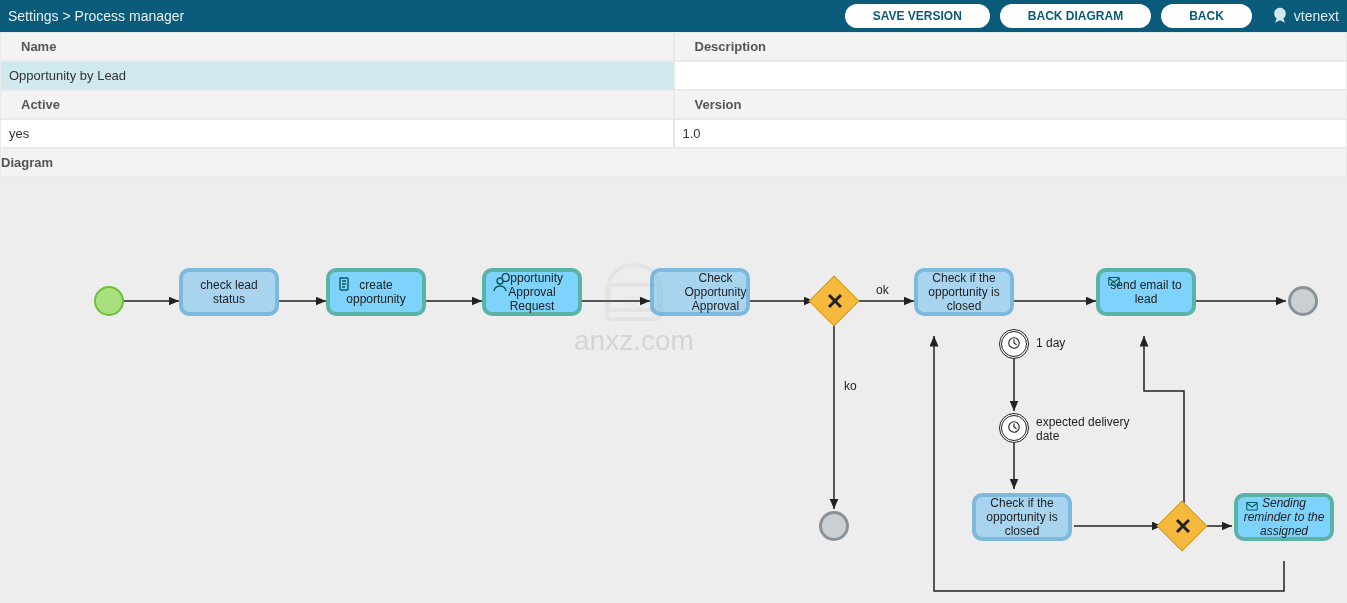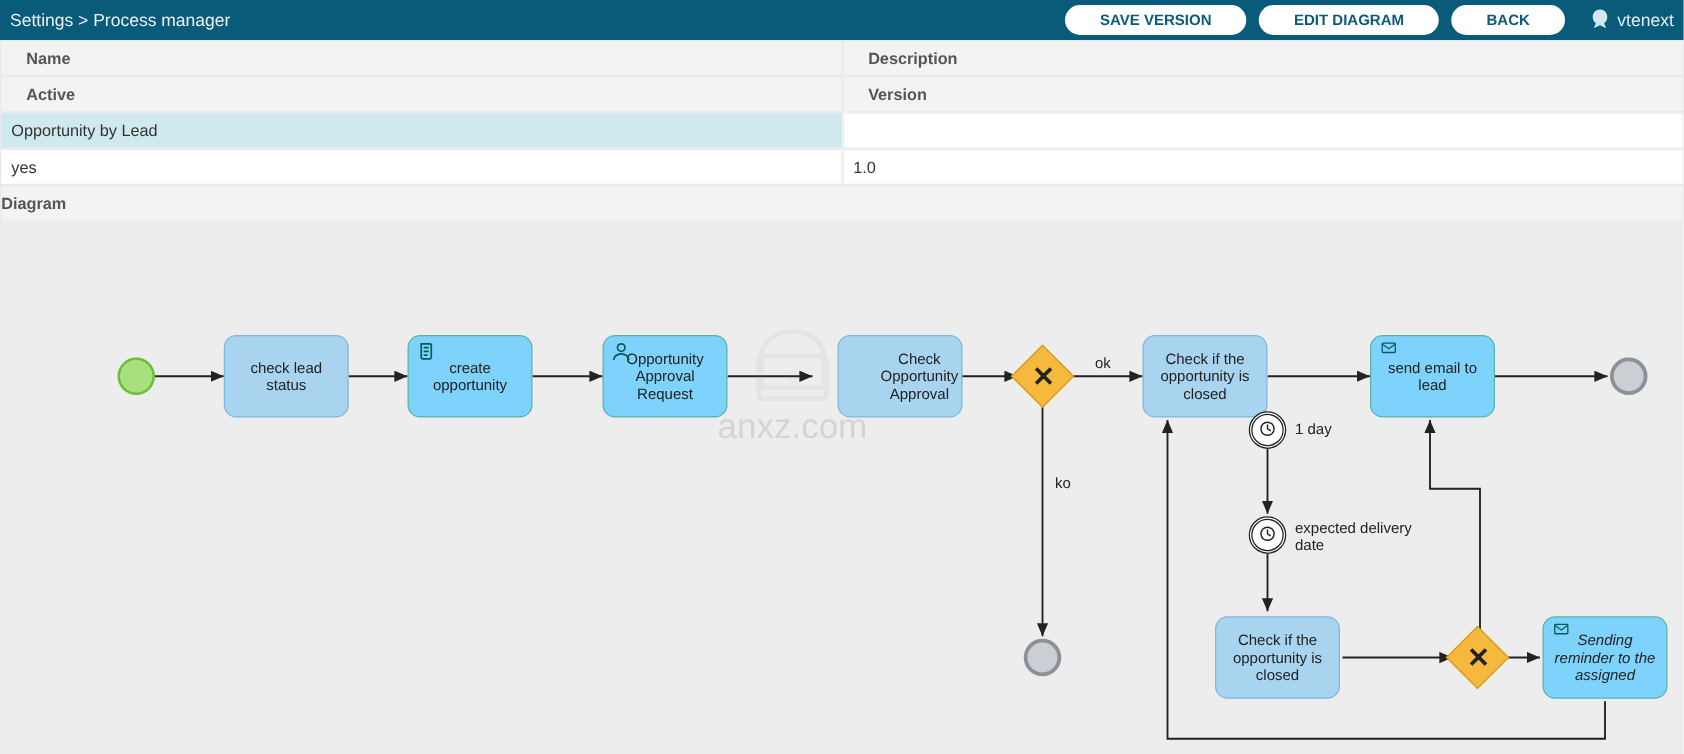--- a/index.html
+++ b/index.html
@@ -19,21 +19,21 @@
   .details-cell { flex: 1; border: 1px solid #e9e9e9; }
   .label-row .details-cell { background: #f3f3f3; font-weight: bold; color: #555; padding: 6px 20px; }
   .value-row .details-cell { background: #fff; padding: 6px 8px; color: #333; }
   .highlight { background: #cfe9ee !important; }
   .section-header { background: #f3f3f3; font-weight: bold; color: #555; padding: 6px 0; border: 1px solid #e9e9e9; }
 
   
   .diagram-wrap { background: #ededed; padding: 14px; min-height: 430px; position: relative; }
   .canvas { position: relative; width: 100%; height: 410px; }
   .node { position: absolute; display: flex; align-items: center; justify-content: center; text-align: center; font-size: 12px; color: #222; }
-  .task { width: 100px; height: 66px; border-radius: 10px; border: 1px solid #c2410c; padding: 4px; }
+  .task { width: 100px; height: 48px; border-radius: 10px; border: 4px solid #c2410c; padding: 4px; }
   .task-blue { background: #a9d4f0; border-color: #7db8dd; }
   .task-teal { background: #7dd3fc; border-color: #5bb3a6; }
   .task-icon { position: absolute; top: 4px; left: 6px; width: 16px; height: 16px; }
   .event { width: 30px; height: 30px; border-radius: 50%; }
   .start-event { background: #a8e07e; border: 2px solid #6bbf3b; }
   .end-event { background: #c9cfd2; border: 3px solid #8a9298; }
   .gateway { width: 36px; height: 36px; background: #f5b93d; border: 1px solid #d49a1e; transform: rotate(45deg); }
   .gateway-x { position: absolute; transform: rotate(-45deg); font-size: 22px; font-weight: bold; color: #222; left: 9px; top: 4px; }
   .timer { width: 30px; height: 30px; border-radius: 50%; background: #fff; border: 3px double #222; display:flex; align-items:center; justify-content:center; }
   .timer-inner { font-size: 14px; }
@@ -43,45 +43,45 @@
   .watermark { position: absolute; left: 560px; top: 64px; opacity: 0.18; font-size: 28px; color: #666; display:flex; flex-direction:column; align-items:center; pointer-events:none; }
   .watermark svg { opacity:0.5; }
 </style>
 </head>
 <body>
 
 <div class="header-bar">
   <div class="breadcrumb">Settings &gt; Process manager</div>
   <div class="header-buttons">
     <button class="hdr-btn">SAVE VERSION</button>
-    <button class="hdr-btn">EDIT DIAGRAM</button>
+    <button class="hdr-btn">BACK DIAGRAM</button>
     <button class="hdr-btn">BACK</button>
     <div class="brand">
       <span class="brand-icon">
         <svg viewBox="0 0 24 24" width="20" height="20" fill="#cfe9ee">
             <path d="M12 2C8 2 5 5 5 9c0 4 3 6 3 6l-2 5 6-3 6 3-2-5s3-2 3-6c0-4-3-7-7-7z"></path>
           </svg>
       </span>
       <span>vtenext</span>
     </div>
   </div>
 </div>
 
 <div class="details">
   <div class="details-row label-row">
     <div class="details-cell">Name</div>
     <div class="details-cell">Description</div>
   </div>
+  <div class="details-row value-row">
+    <div class="details-cell highlight">Opportunity by Lead</div>
+    <div class="details-cell"></div>
+  </div>
   <div class="details-row label-row">
     <div class="details-cell">Active</div>
     <div class="details-cell">Version</div>
-  </div>
-  <div class="details-row value-row">
-    <div class="details-cell highlight">Opportunity by Lead</div>
-    <div class="details-cell"></div>
   </div>
   <div class="details-row value-row">
     <div class="details-cell">yes</div>
     <div class="details-cell">1.0</div>
   </div>
   <div class="section-header">Diagram</div>
 </div>
 
 <div class="diagram-wrap">
   <div class="canvas">
@@ -134,21 +134,21 @@
     <div class="node task task-teal" style="left:468px;top:77px;">
       <span class="task-icon">
         <svg viewBox="0 0 16 16" width="16" height="16" stroke="#0a5a5a" fill="none" stroke-width="1.4">
             <circle cx="8" cy="5" r="3"></circle>
             <path d="M2 15c0-3 3-5 6-5s6 2 6 5"></path>
           </svg>
       </span>
       <span>Opportunity Approval Request</span>
     </div>
 
-    <div class="node task task-blue" style="left:656px;top:77px;padding-left:35px;">
+    <div class="node task task-blue" style="left:636px;top:77px;padding-left:35px;">
       <span>Check Opportunity Approval</span>
     </div>
 
     <div class="node" style="left:802px;top:92px;">
       <div class="gateway">
           <span class="gateway-x">✕</span>
         </div>
     </div>
 
     <span class="edge-label" style="left:862px;top:92px;">ok</span>

